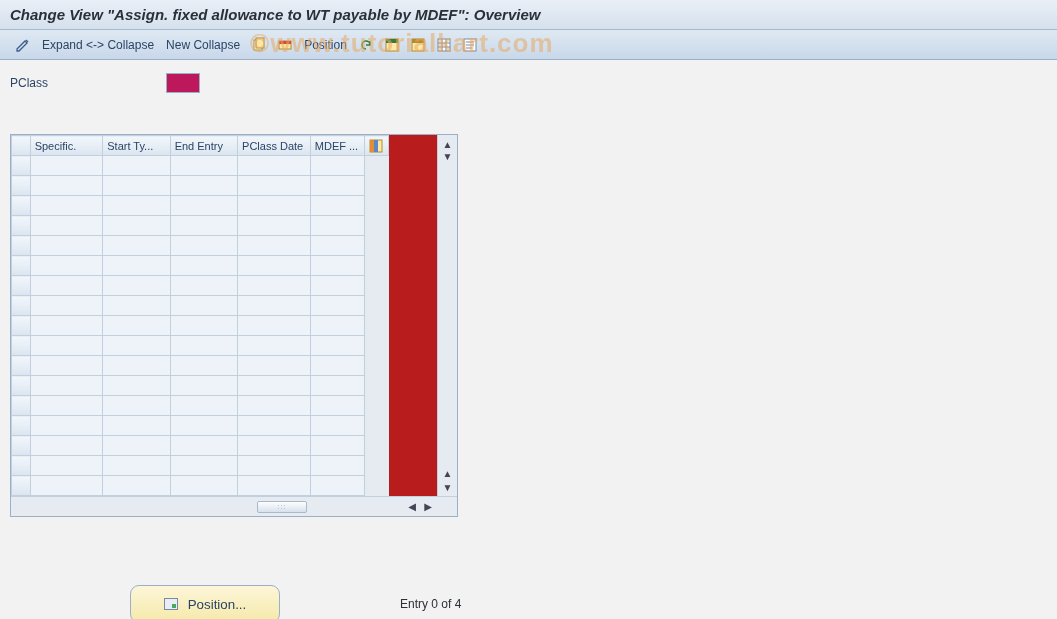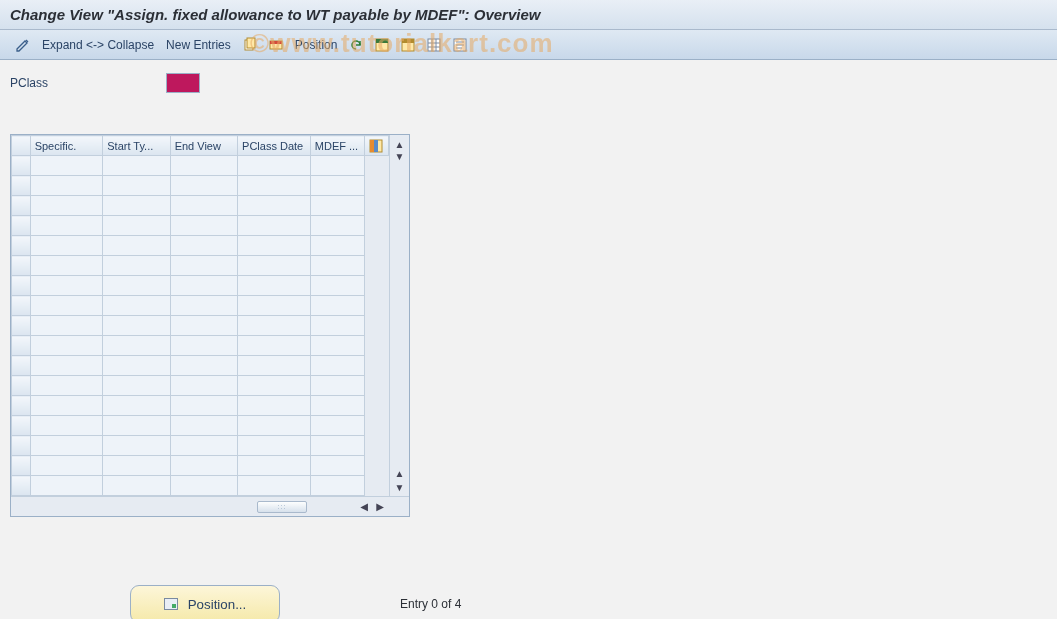--- a/index.html
+++ b/index.html
@@ -18,21 +18,21 @@
   .tb-text { padding:0 6px; color:#2b4466; cursor:pointer; }
 
   
   .content { padding:12px 10px; background:#f2f2f2; }
   .field-row { display:flex; align-items:center; height:22px; margin-bottom:2px;gap:46px; }
   .field-label { width:110px; color:#2b4466; }
   .field-input { height:20px; border:1px solid #9bb0c7; background:#fff; padding:1px 4px; font-family:inherit; font-size:12px; }
   .field-input.ro { background:#be185d; text-align:right;padding-left:28px; }
 
   
-  .table-wrap { margin-top:40px; width:400px; border:1px solid #9bb0c7; background:#b91c1c; position:relative; }
+  .table-wrap { margin-top:40px; width:448px; border:1px solid #9bb0c7; background:#b91c1c; position:relative; }
   .table { border-collapse:collapse; width:378px; }
   .table th, .table td { border:1px solid #c2cfdd; height:20px; font-weight:normal; text-align:left; padding:0 4px; font-size:11px;
     background:#eef3f9; white-space:nowrap; overflow:hidden; text-overflow:ellipsis; }
   .table th { background:linear-gradient(#f3f7fb,#dbe5f0); color:#2b4466; cursor:pointer; }
   .table .selcol { width:18px; background:linear-gradient(#f3f7fb,#dbe5f0); }
   .col-config { width:20px; text-align:center; }
   .vscroll { position:absolute; right:0; top:0; bottom:20px; width:20px; background:#e6ebf2; border-left:1px solid #c2cfdd;
     display:flex; flex-direction:column; align-items:center; justify-content:space-between; padding:2px 0; }
   .vscroll .arrow, .hscroll .arrow { width:14px; height:14px; display:flex; align-items:center; justify-content:center;
     font-size:10px; color:#445; cursor:pointer; }
@@ -63,21 +63,21 @@
 <div class="titlebar">Change View "Assign. fixed allowance to WT payable by MDEF": Overview</div>
 
 <div class="toolbar">
   <span class="tb-btn" title="Toggle">
     <svg width="16" height="16" viewBox="0 0 16 16">
         <path d="M2 12l8-8 2 2-8 8H2v-2z" fill="none" stroke="#3b5f8a" stroke-width="1.3"></path>
         <path d="M11 3l2 2" stroke="#3b5f8a" stroke-width="1.3"></path>
       </svg>
   </span>
   <span class="tb-text">Expand &lt;-&gt; Collapse</span>
-  <span class="tb-text">New Entries</span>
+  <span class="tb-text">New Collapse</span>
 
   <span class="tb-btn">
     <svg width="16" height="16" viewBox="0 0 16 16">
         <rect x="3" y="3" width="8" height="10" fill="#fff" stroke="#b28b2e"></rect>
         <rect x="5" y="1" width="8" height="10" fill="#ffe9a8" stroke="#b28b2e"></rect>
       </svg>
   </span>
   <span class="tb-btn">
     <svg width="16" height="16" viewBox="0 0 16 16">
         <rect x="2" y="4" width="12" height="8" fill="#ffe9a8" stroke="#b28b2e"></rect>
@@ -129,21 +129,21 @@
     <input class="field-input ro" style="width: 32px;" readonly="" value="62">
   </div>
 
   <div class="table-wrap">
     <table class="table">
       <thead>
         <tr>
           <th class="selcol"></th>
           <th style="width:70px">Specific.</th>
           <th style="width:65px">Start Ty...</th>
-          <th style="width:65px">End View</th>
+          <th style="width:65px">End Entry</th>
           <th style="width:70px">PClass Date</th>
           <th style="width:50px">MDEF ...</th>
           <th class="col-config">
             <svg width="14" height="14" viewBox="0 0 14 14">
                 <rect x="1" y="1" width="12" height="12" fill="#ffe9a8" stroke="#b28b2e"></rect>
                 <rect x="1" y="1" width="4" height="12" fill="#e78b2e"></rect>
                 <rect x="5" y="1" width="4" height="12" fill="#5a8ac6"></rect>
               </svg>
           </th>
         </tr>

